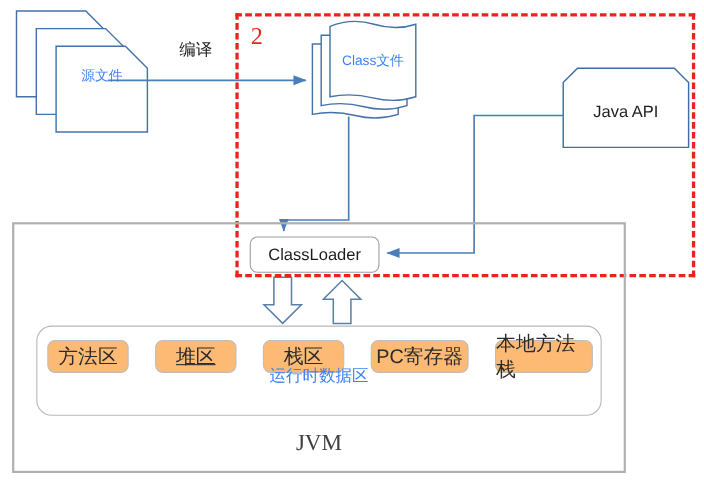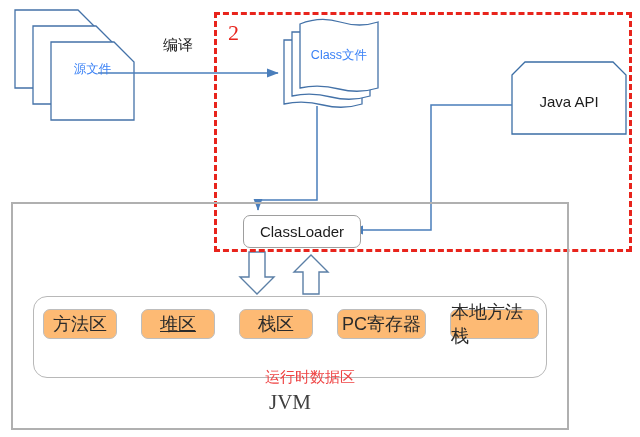--- a/index.html
+++ b/index.html
@@ -53,26 +53,25 @@
 
   
   .runtime-box {
     left: 33px; top: 296px;
     width: 514px; height: 82px;
     border: 1.5px solid #b8b8b8;
     border-radius: 14px;
     box-sizing: border-box;
   }
   .runtime-label {
-    left: 33px; top: 368px;
+    left: 33px; top: 332px;
     width: 514px;
     text-align: center;
     font-size: 15px;
-    color: #ef4444;
-    padding-left: 20px;
+    color: #3b82f6;
   }
   .mem-cell {
     top: 309px;
     height: 30px;
     border: 1.2px solid #bdbdbd;
     border-radius: 7px;
     box-sizing: border-box;
     display: flex;
     align-items: center;
     justify-content: center;
@@ -87,21 +86,20 @@
     width: 118px; height: 33px;
     border: 1.5px solid #9e9e9e;
     border-radius: 7px;
     box-sizing: border-box;
     background: #fff;
     display: flex;
     align-items: center;
     justify-content: center;
     font-size: 15px;
     color: #1c1c1c;
-    margin-left: 16px;
   }
 
   
   .javaapi-wrap { left: 512px; top: 62px; width: 114px; height: 64px; }
   .javaapi-text {
     position: absolute;
     left: 0; top: 0; width: 114px; height: 72px;
     display: flex; align-items: center; justify-content: center;
     font-size: 15px; color: #1c1c1c;
     padding-top: 6px;

